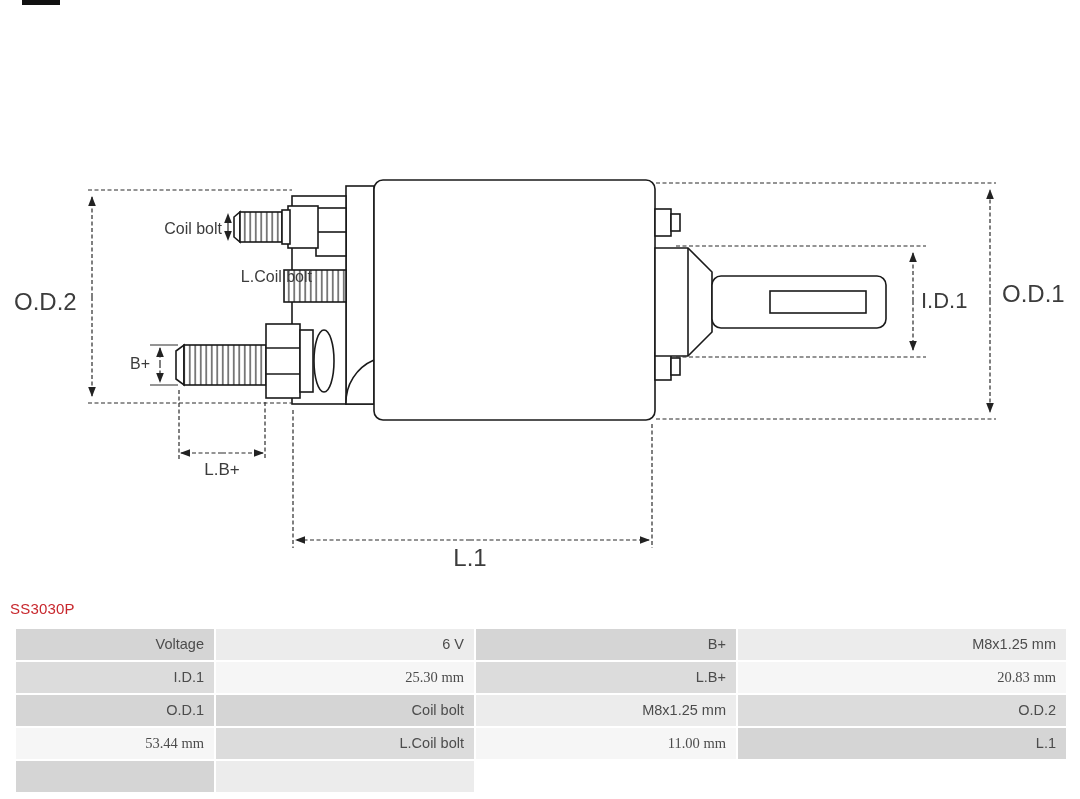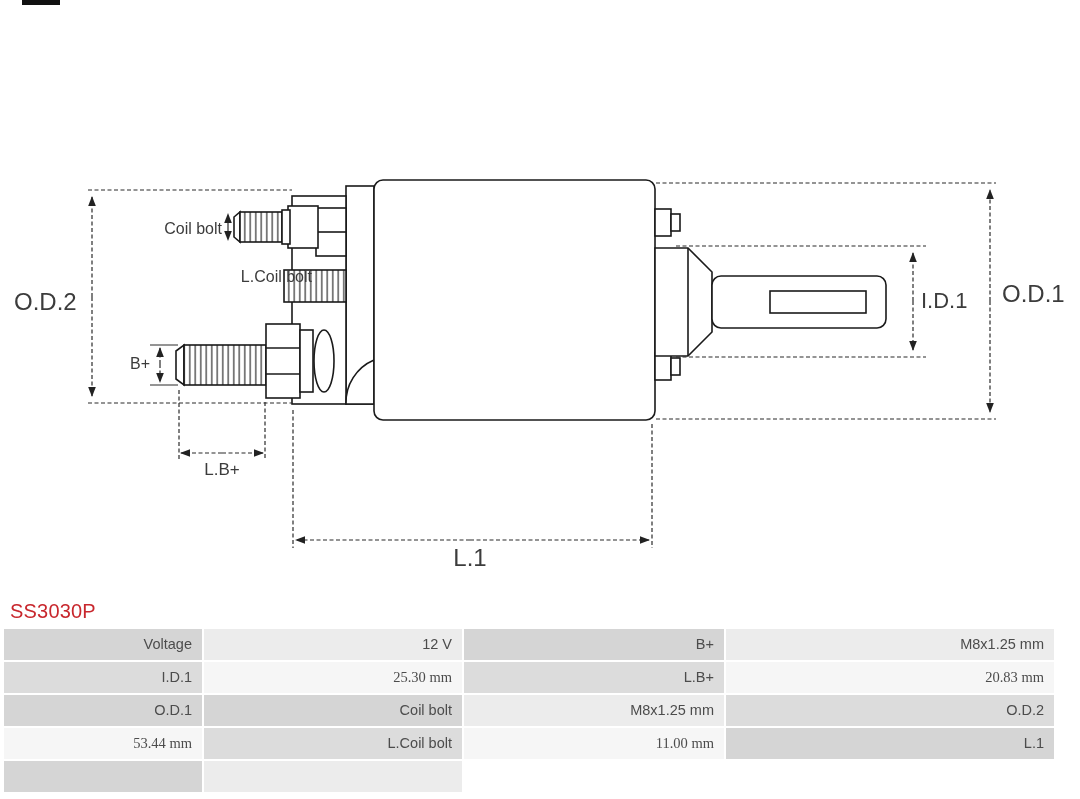--- a/index.html
+++ b/index.html
@@ -19,27 +19,27 @@
     background: #111111;
   }
   .diagram-wrap {
     position: absolute;
     left: 0; top: 0;
     width: 1080px; height: 592px;
   }
   .part-number {
     position: absolute;
     left: 10px; top: 600px;
-    font-size: 20px;
+    font-size: 15px;
     color: #c8272d;
     letter-spacing: 0.2px;
   }
   .spec-table {
     position: absolute;
-    left: 4px; top: 629px;
+    left: 16px; top: 629px;
     width: 1050px;
     display: grid;
     grid-template-columns: 198px 258px 260px 328px;
     gap: 2px;
     background: #ffffff;
   }
   .cell {
     height: 31px;
     line-height: 31px;
     text-align: right;
@@ -183,21 +183,21 @@
         <text x="470" y="566" font-size="24" text-anchor="middle">L.1</text>
       </g>
     </svg>
   </div>
 
   <div class="part-number">SS3030P</div>
 
   <div class="spec-table">
 
     <div class="cell label ra">Voltage</div>
-    <div class="cell value ra">12 V</div>
+    <div class="cell value ra">6 V</div>
     <div class="cell label ra">B+</div>
     <div class="cell value ra">M8x1.25 mm</div>
 
     <div class="cell label rb">I.D.1</div>
     <div class="cell value rb">25.30 mm</div>
     <div class="cell label rb">L.B+</div>
     <div class="cell value rb">20.83 mm</div>
 
     <div class="cell label ra">O.D.1</div>
     <div class="cell label ra">Coil bolt</div>

